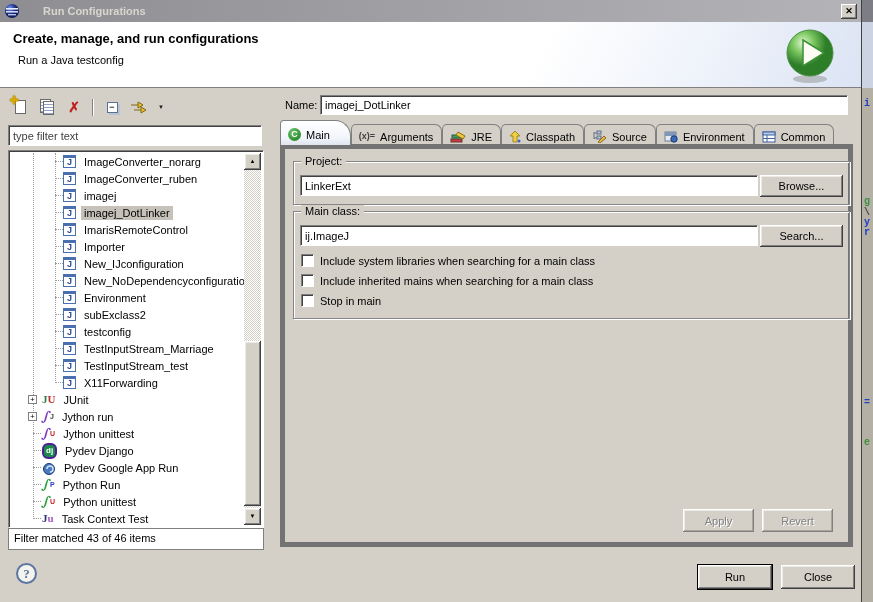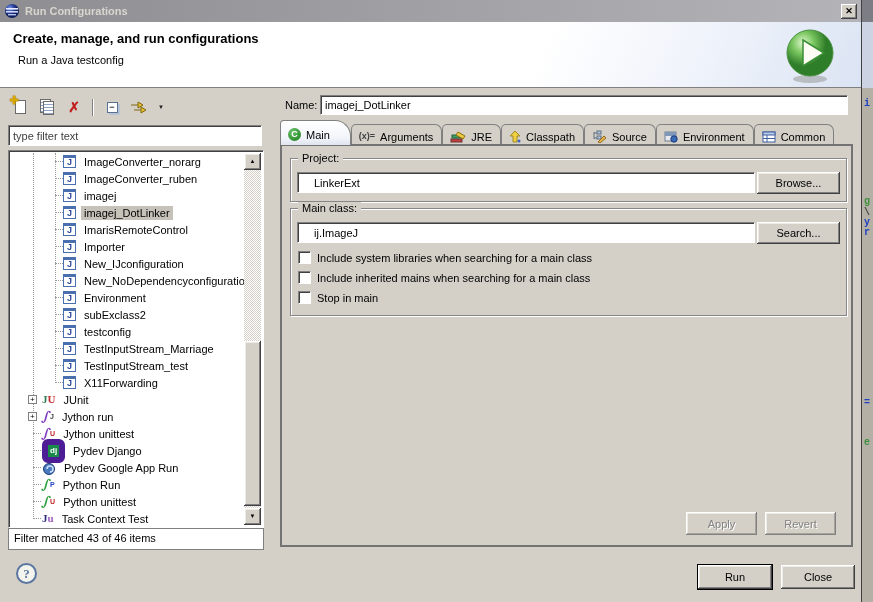--- a/index.html
+++ b/index.html
@@ -11,21 +11,21 @@
   #backdrop .top { position:absolute; top:0; left:0; width:11px; height:22px; background:#7d7d85; }
   #backdrop .mid { position:absolute; top:22px; left:0; width:11px; height:66px; background:#ccd4e4; }
   .frag { position:absolute; left:2px; font:bold 10px "Liberation Mono", monospace; }
 
   
   #dialog { position:absolute; top:0; left:0; width:862px; height:602px; background:#d4d0c8; border-right:1px solid #404040; }
 
   
   #titlebar { position:absolute; top:0; left:0; width:100%; height:22px;
     background:linear-gradient(to right,#8e8e92,#b4b4b8); display:flex; align-items:center; padding:0 4px; }
-  #titlebar .ttl { color:#d9d6cf; font-weight:bold; font-size:11px; margin-left:5px; flex:1; }
+  #titlebar .ttl { color:#d9d6cf; font-weight:bold; font-size:11px; margin-left:23px; flex:1; }
   #closebtn { width:16px; height:15px; background:#d4d0c8; font:bold 9px/14px "Liberation Sans",sans-serif; text-align:center;
     box-shadow:inset -1px -1px 0 #404040, inset 1px 1px 0 #fff, inset -2px -2px 0 #808080; cursor:default; }
 
   
   #banner { position:absolute; top:22px; left:0; width:100%; height:66px;
     background:linear-gradient(115deg,#ffffff 62%,#eef2fa 82%,#dbe4f4); border-bottom:1px solid #808080; }
   #banner h1 { font-size:13px; font-weight:bold; position:absolute; top:9px; left:13px; }
   #banner .sub { position:absolute; top:32px; left:18px; font-size:11px; }
   #banner svg { position:absolute; top:4px; right:22px; }
 
@@ -60,49 +60,49 @@
   .tree-row.d1 { padding-left:31px; } .tree-row.d1 .stub { left:22px; }
   .tree-row .lbl { padding:1px 3px; }
   .tree-row.selected .lbl { background:#c6c2ba; }
   .expander { position:absolute; left:17px; top:4px; width:9px; height:9px; background:#fff; border:1px solid #808080;
     font:8px/7px "Liberation Mono",monospace; text-align:center; color:#000; }
   .ticon { display:inline-flex; align-items:center; margin-right:5px; height:14px; }
   .ja { width:13px; height:13px; border:1px solid #4a6fae; border-top-width:3px; background:#fff; color:#2a4a9e;
         font:bold 9px/9px "Liberation Sans",sans-serif; text-align:center; display:inline-block; }
   .snk { font:bold 14px/13px "DejaVu Serif",serif; display:inline-block; transform:rotate(12deg); }
   .mini { font:bold 7px/7px "Liberation Sans",sans-serif; vertical-align:top; }
-  .djbox { background:#1a8a4a; color:#fff; font:bold 8px/10px "Liberation Sans",sans-serif; border-radius:6px; padding:1px 2px; border:6px solid #4c1d95; }
+  .djbox { background:#1a8a4a; color:#fff; font:bold 8px/10px "Liberation Sans",sans-serif; border-radius:6px; padding:1px 2px; border:2px solid #4c1d95; }
   .jubig { font:bold 11px/11px "Liberation Serif",serif; }
 
   #treescroll { position:absolute; top:2px; right:2px; width:17px; bottom:2px; background:#fff;
     background-image:conic-gradient(#d4d0c8 25%,transparent 0 50%,#d4d0c8 0 75%,transparent 0); background-size:2px 2px; }
   .sbtn { position:absolute; left:0; width:17px; height:17px; background:#d4d0c8; text-align:center; font-size:6px; line-height:16px; color:#000;
     box-shadow:inset -1px -1px 0 #404040, inset 1px 1px 0 #fff, inset -2px -2px 0 #808080, inset 2px 2px 0 #ecebe5; }
   #sthumb { position:absolute; left:0; top:188px; width:17px; height:165px; background:#d4d0c8;
     box-shadow:inset -1px -1px 0 #404040, inset 1px 1px 0 #fff, inset -2px -2px 0 #808080, inset 2px 2px 0 #ecebe5; }
 
   #filterstatus { position:absolute; top:528px; left:8px; width:256px; height:22px; background:#fff; border:1px solid #808080; padding:3px 5px; }
 
   
   #namelbl { position:absolute; top:99px; left:285px; }
   #namefield { position:absolute; top:95px; left:320px; width:528px; height:20px; padding:2px 4px; font:11px "Liberation Sans",sans-serif; }
 
   #tabbar { position:absolute; top:120px; left:280px; width:573px; height:25px; display:flex; align-items:flex-end; }
   .tab { height:21px; margin-top:4px; padding:3px 8px 0 7px; background:#d4d0c8; border:1px solid #808080; border-bottom:none;
     border-radius:5px 7px 0 0; display:flex; align-items:center; gap:4px; position:relative; }
   .tab.active { height:25px; margin-top:0; background:linear-gradient(#ffffff,#f2f5fb 70%,#dfe4ee); border-radius:4px 16px 0 0; padding-right:20px; z-index:3; }
-  #tabcontent { position:absolute; top:144px; left:280px; width:573px; height:403px; background:#d4d0c8; border:2px solid #737373; z-index:1; }
+  #tabcontent { position:absolute; top:144px; left:280px; width:573px; height:403px; background:#d4d0c8; border:5px solid #737373; z-index:1; }
 
   .cball { width:13px; height:13px; border-radius:50%; background:radial-gradient(circle at 35% 30%,#6cc06c,#2e8f2e 70%,#1c5e1c); color:#fff;
     font:bold 9px/13px "Liberation Sans",sans-serif; text-align:center; display:inline-block; }
   .argtxt { font:bold 9px/9px "Liberation Sans",sans-serif; color:#404040; }
 
   .groupbox { position:absolute; border:1px solid #868686; box-shadow:inset 1px 1px 0 #fff, 1px 1px 0 #fff; }
   .grouplabel { position:absolute; top:-7px; left:7px; background:#d4d0c8; padding:0 4px; }
-  .gfield { position:absolute; left:6px; width:458px; height:21px; padding:2px 16px; font:11px "Liberation Sans",sans-serif; }
+  .gfield { position:absolute; left:6px; width:458px; height:21px; padding:2px 4px; font:11px "Liberation Sans",sans-serif; }
   .gbtn { position:absolute; right:6px; width:83px; height:22px; }
 
   .cbrow { position:absolute; left:7px; display:flex; align-items:center; gap:6px; }
   .cbox { width:13px; height:13px; background:#fff; border:1px solid; border-color:#808080 #fff #fff #808080; box-shadow:inset 1px 1px 0 #404040; }
 
   #applybtn { position:absolute; right:94px; bottom:10px; width:71px; height:23px; }
   #revertbtn { position:absolute; right:15px; bottom:10px; width:71px; height:23px; }
 
   
   #helpbtn { position:absolute; left:16px; top:563px; width:21px; height:21px; border:2px solid #5c76a2; border-radius:50%;

